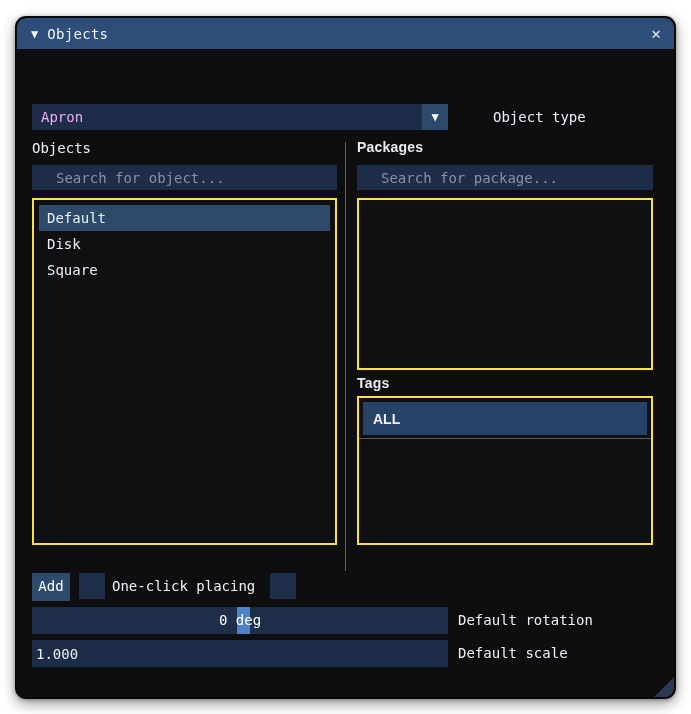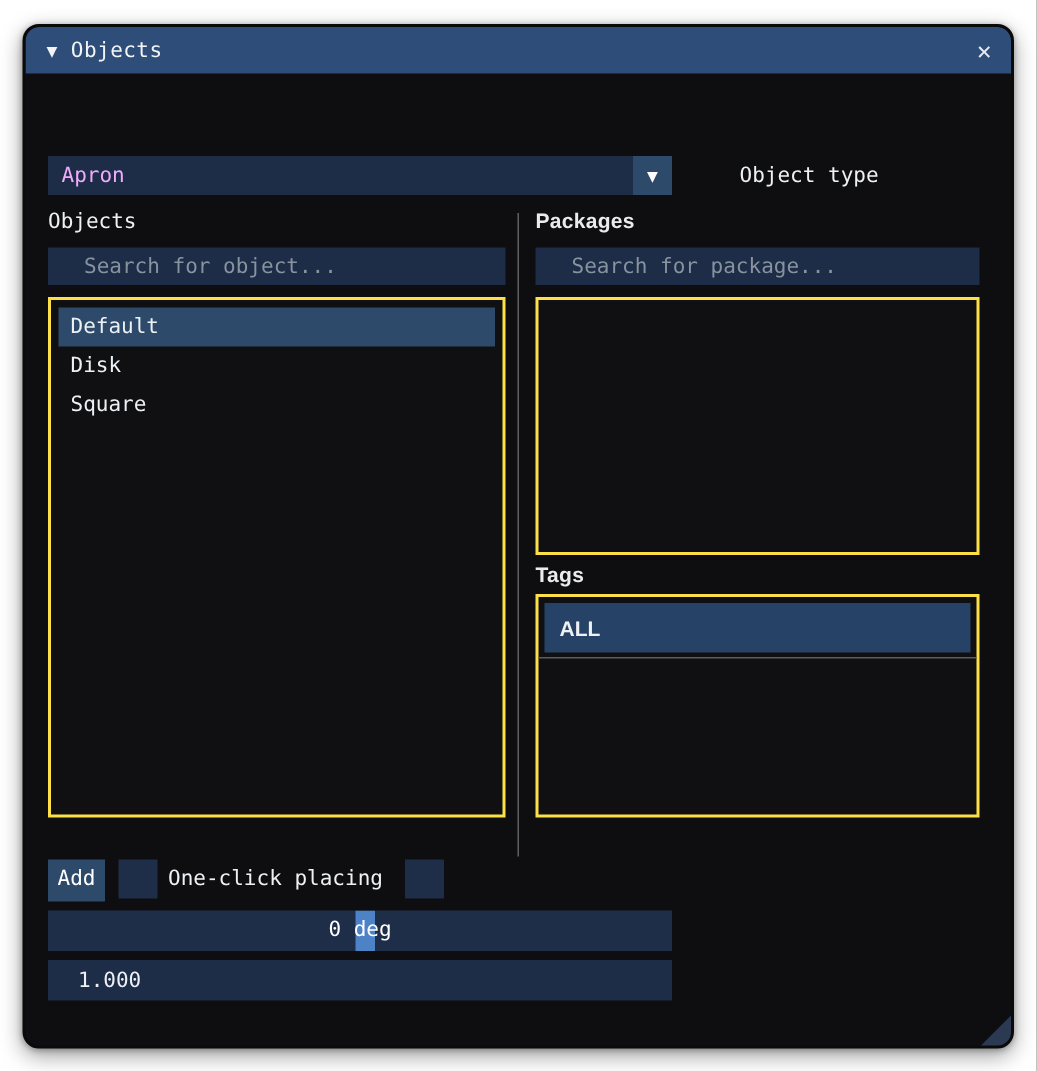--- a/index.html
+++ b/index.html
@@ -117,17 +117,19 @@
 
   <div class="abs add-btn">Add</div>
   <div class="abs checkbox" style="left:62px; top:555px;"></div>
   <div class="abs mono-label cb-label" style="left:95px; top:555px;">One-click placing</div>
   <div class="abs checkbox" style="left:253px; top:555px;"></div>
 
   <div class="abs slider">
     <div class="handle"></div>
     <div class="slider-value">0 deg</div>
   </div>
+  <div class="abs mono-label lbl-rot">Default rotation</div>
 
-  <input class="abs field scale-input" style="padding: 0px 20px;" value="1.000">
+  <input class="abs field scale-input" style="padding: 0px 4px;" value="1.000">
+  <div class="abs mono-label lbl-scale">Default scale</div>
 
   <div class="resize-grip"></div>
 </div>
 
 </body></html>

